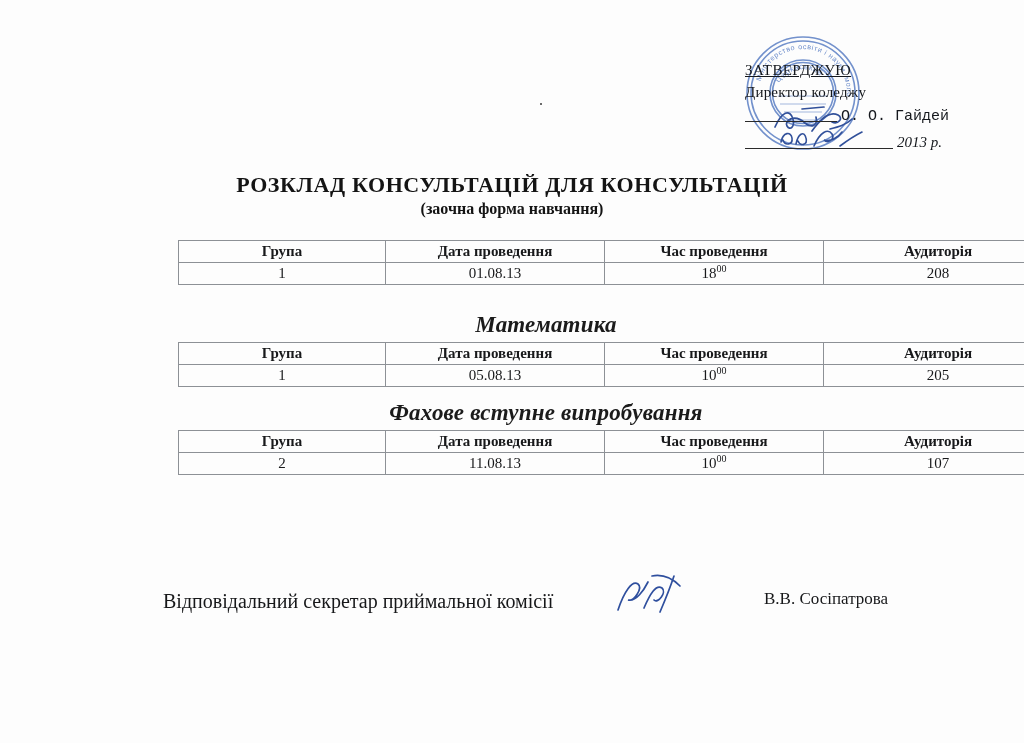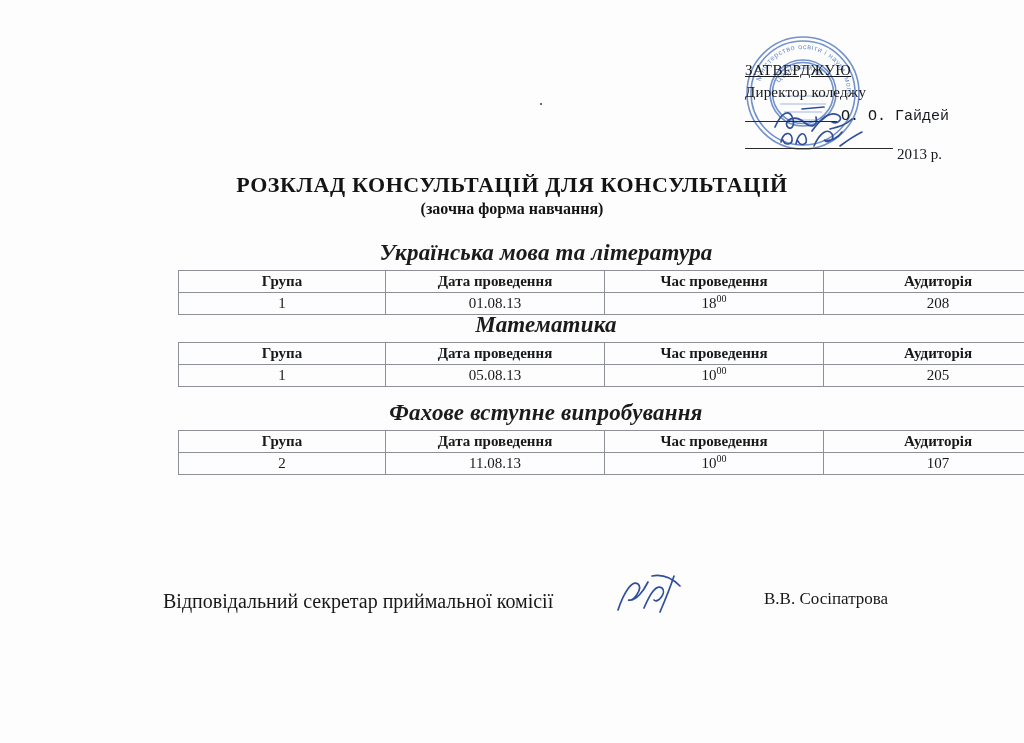--- a/index.html
+++ b/index.html
@@ -65,22 +65,23 @@
   .approval .date-rule {
     position: absolute;
     left: 0;
     top: 16px;
     width: 148px;
     border-bottom: 1px solid #2a2a2a;
   }
   .approval .date-year {
     position: absolute;
     left: 152px;
-    top: 12px;
+    top: 0;
     white-space: nowrap;
+    font-style: italic;
   }
 
   
   .stamp {
     position: absolute;
     left: 744px;
     top: 34px;
     width: 118px;
     height: 118px;
     pointer-events: none;
@@ -254,21 +255,20 @@
     <div class="date-row">
       <div class="date-rule"></div>
       <div class="date-year">2013 р.</div>
     </div>
   </div>
 
   <div class="doc-title">РОЗКЛАД  КОНСУЛЬТАЦІЙ ДЛЯ  КОНСУЛЬТАЦІЙ</div>
   <div class="doc-subtitle">(заочна форма навчання)</div>
 
   <div class="section" style="top:240px;">
-    <div class="section-heading">Українська мова та література</div>
     <table class="sched">
       <thead>
         <tr>
           <th class="col-group">Група</th>
           <th class="col-date">Дата проведення</th>
           <th class="col-time">Час проведення</th>
           <th class="col-room">Аудиторія</th>
         </tr>
       </thead>
       <tbody>

